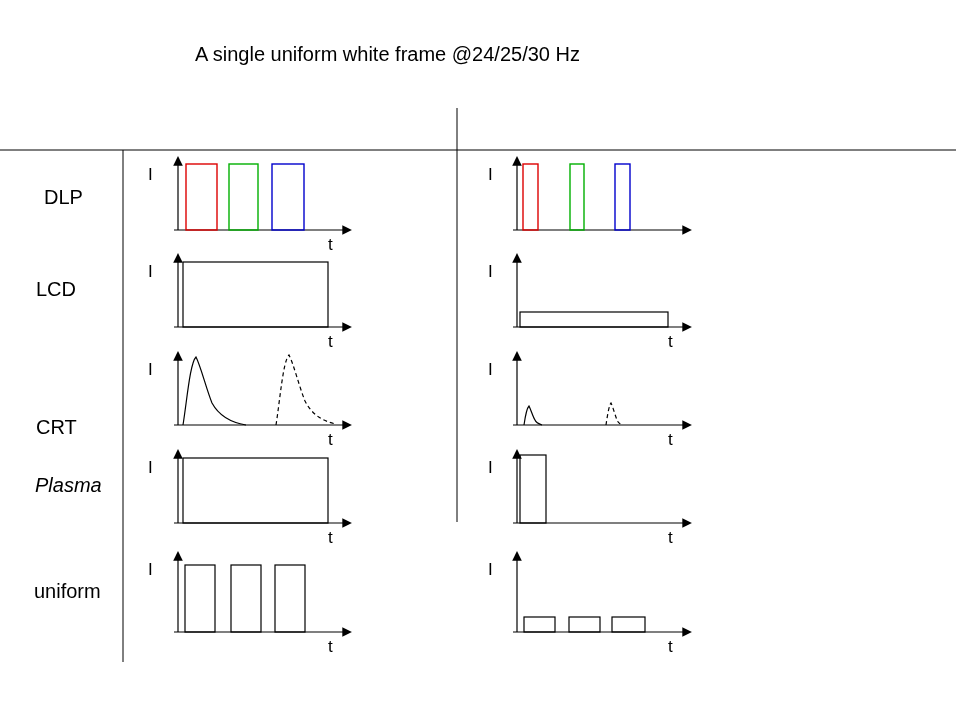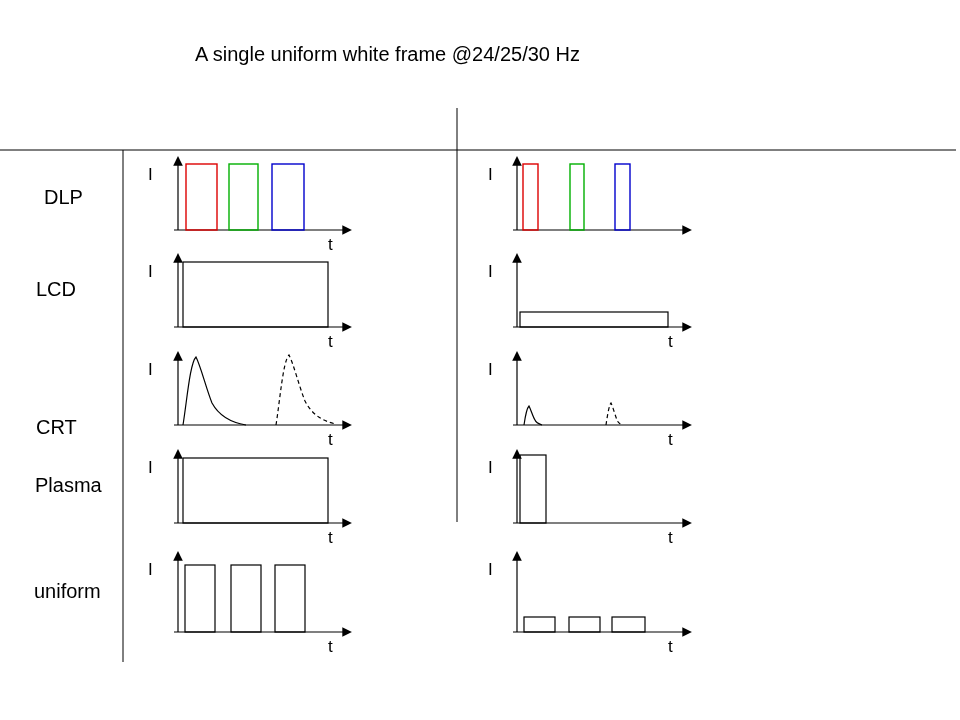--- a/index.html
+++ b/index.html
@@ -8,21 +8,21 @@
     font-family:"Liberation Sans", sans-serif;color:#000;overflow:hidden;
   }
   .title{position:absolute;left:195px;top:43px;font-size:20px;}
   .col-header{position:absolute;top:111px;font-size:20px;}
   .col-header.full{left:128px;}
   .col-header.low{left:520px;}
   .row-label{position:absolute;left:34px;font-size:20px;}
   .row-label.r0{top:186px;left:44px;}
   .row-label.r1{top:278px;left:36px;}
   .row-label.r2{top:376px;left:36px;margin-top:40px;}
-  .row-label.r3{top:474px;left:35px;}
+  .row-label.r3{top:474px;left:35px;font-style:italic;}
   .row-label.r4{top:580px;left:34px;}
   svg.canvas{position:absolute;left:0;top:0;}
   svg text{font-size:17px;fill:#000;font-family:"Liberation Sans", sans-serif;}
   .axis{stroke:#000;stroke-width:1.2;fill:none;}
   .divider{stroke:#000;stroke-width:1;}
   .pulse{fill:none;stroke-width:1.4;}
   .blackpulse{fill:none;stroke:#000;stroke-width:1.2;}
   .crt{fill:none;stroke:#000;stroke-width:1.2;}
   .crt.dashed{stroke-dasharray:4 3;}
 </style>

